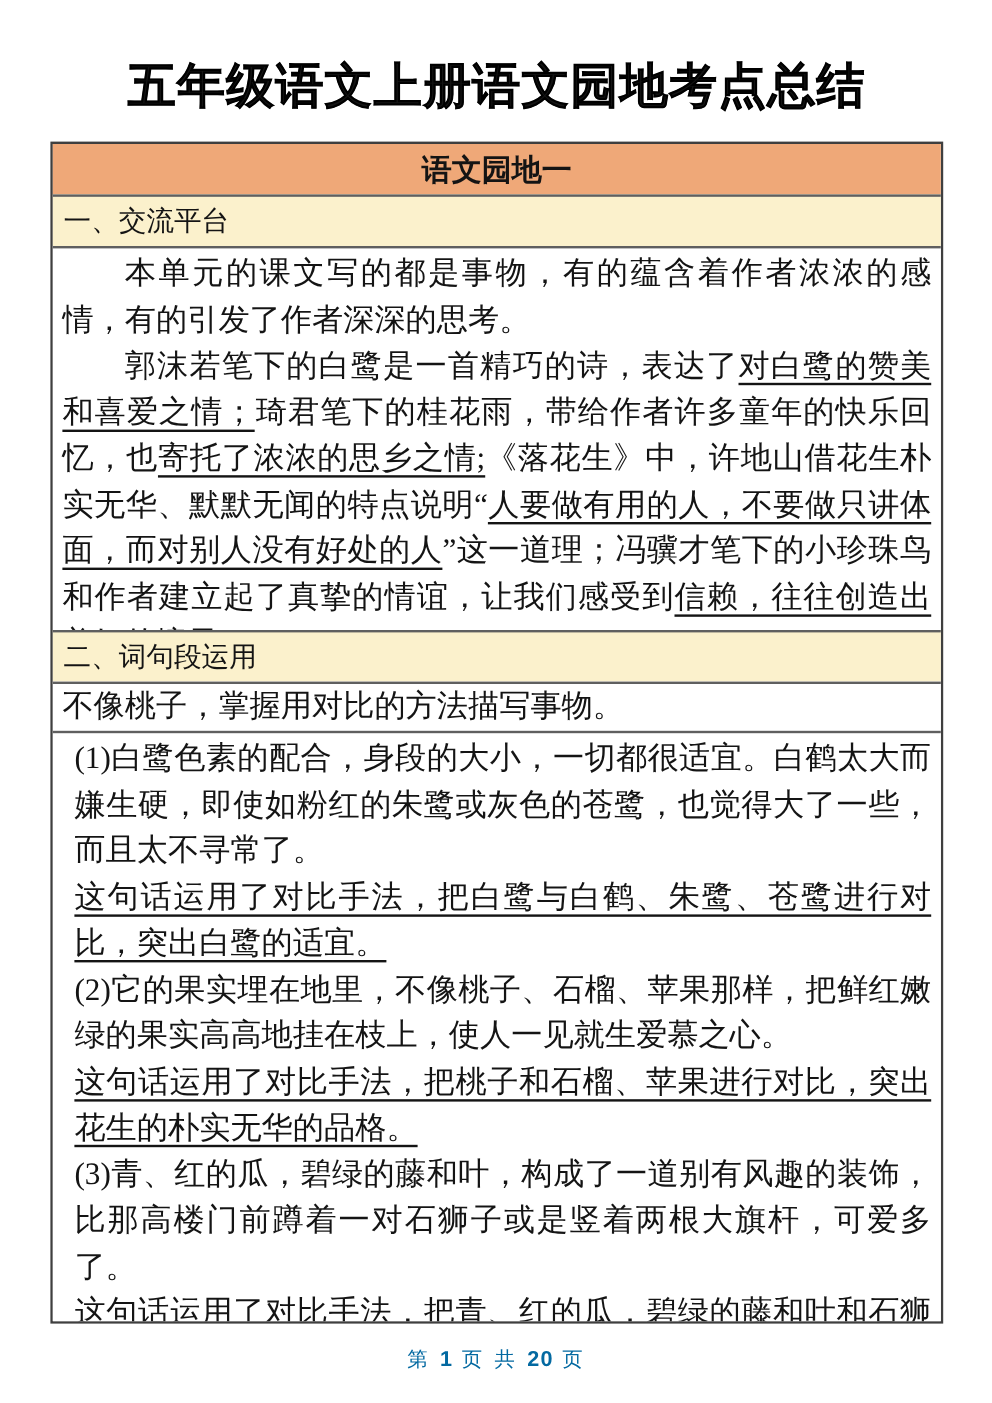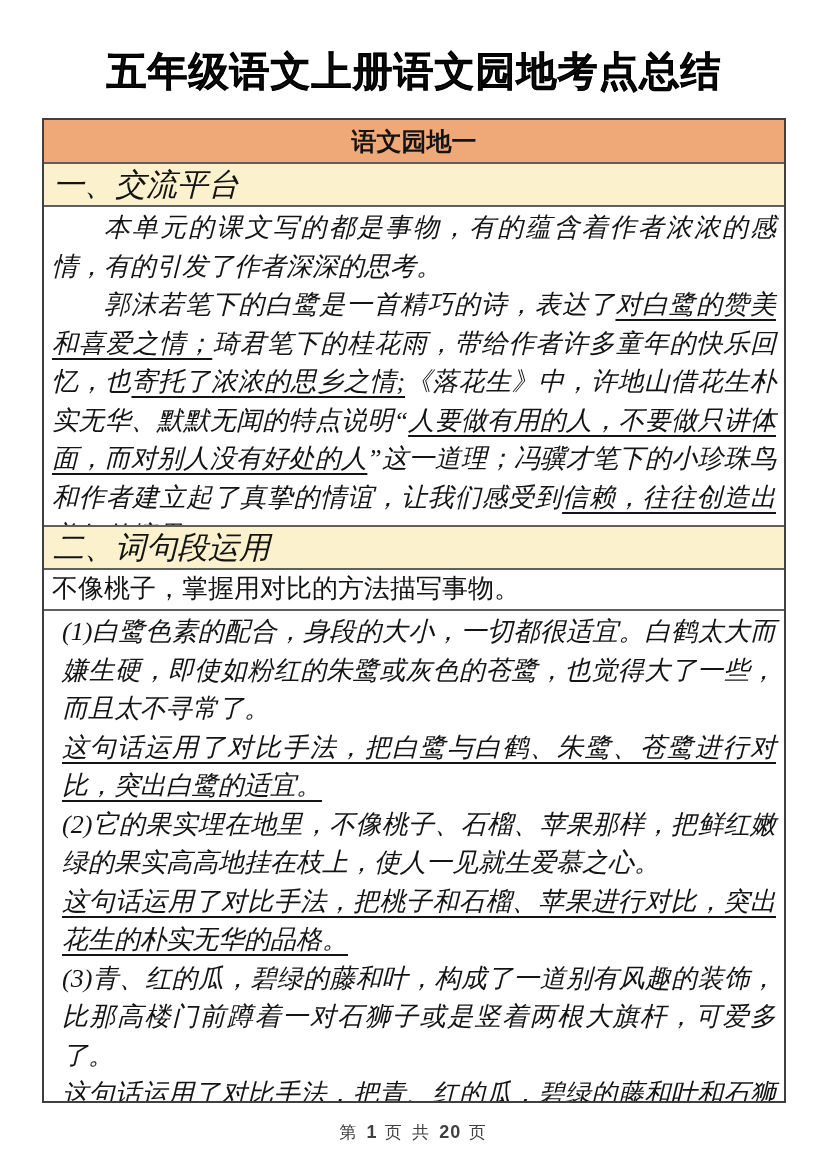--- a/index.html
+++ b/index.html
@@ -34,48 +34,47 @@
     height: 42px;
     background: var(--header-bg, #efa878);
     display: flex; align-items: center; justify-content: center;
     font-size: 25px; font-weight: bold;
   }
   .section-heading {
     height: 43px;
     background: var(--section-bg, #fbf1cc);
     display: flex; align-items: center;
     padding: 0 9px;
-    font-size: 31px;
-    font-style: italic;
+    font-size: 23px;
   }
   .content {
     padding: 2px 8px 0 8px;
     font-size: 26px;
     line-height: 38.5px;
     overflow: hidden;
     background: #ffffff;
   }
   .content p { text-align: justify; text-justify: inter-ideograph; }
   .content p.indented { text-indent: 2em; }
-  .content u, .content span { text-decoration-color: #000; font-style: italic; }
+  .content u, .content span { text-decoration-color: #000; }
   .content u {
     text-decoration: underline;
     text-decoration-thickness: 2px;
     text-underline-offset: 6px;
   }
   .h-c1 { height: 320px; }
   .intro-row { height: 41px; display: flex; align-items: center; padding-top: 0; }
   .intro-row p { text-align: left; }
   .h-c2 { height: 492px; padding-left: 18px; }
   .page-footer {
     text-align: center;
     margin-top: 18px;
     font-size: 17px;
     letter-spacing: 3px;
-    color: #404040;
+    color: #0369a1;
   }
   .page-footer b {
     font-family: "Liberation Sans", "DejaVu Sans", sans-serif;
     font-size: 18px;
     letter-spacing: 1px;
   }
 </style>
 </head>
 <body>
 

